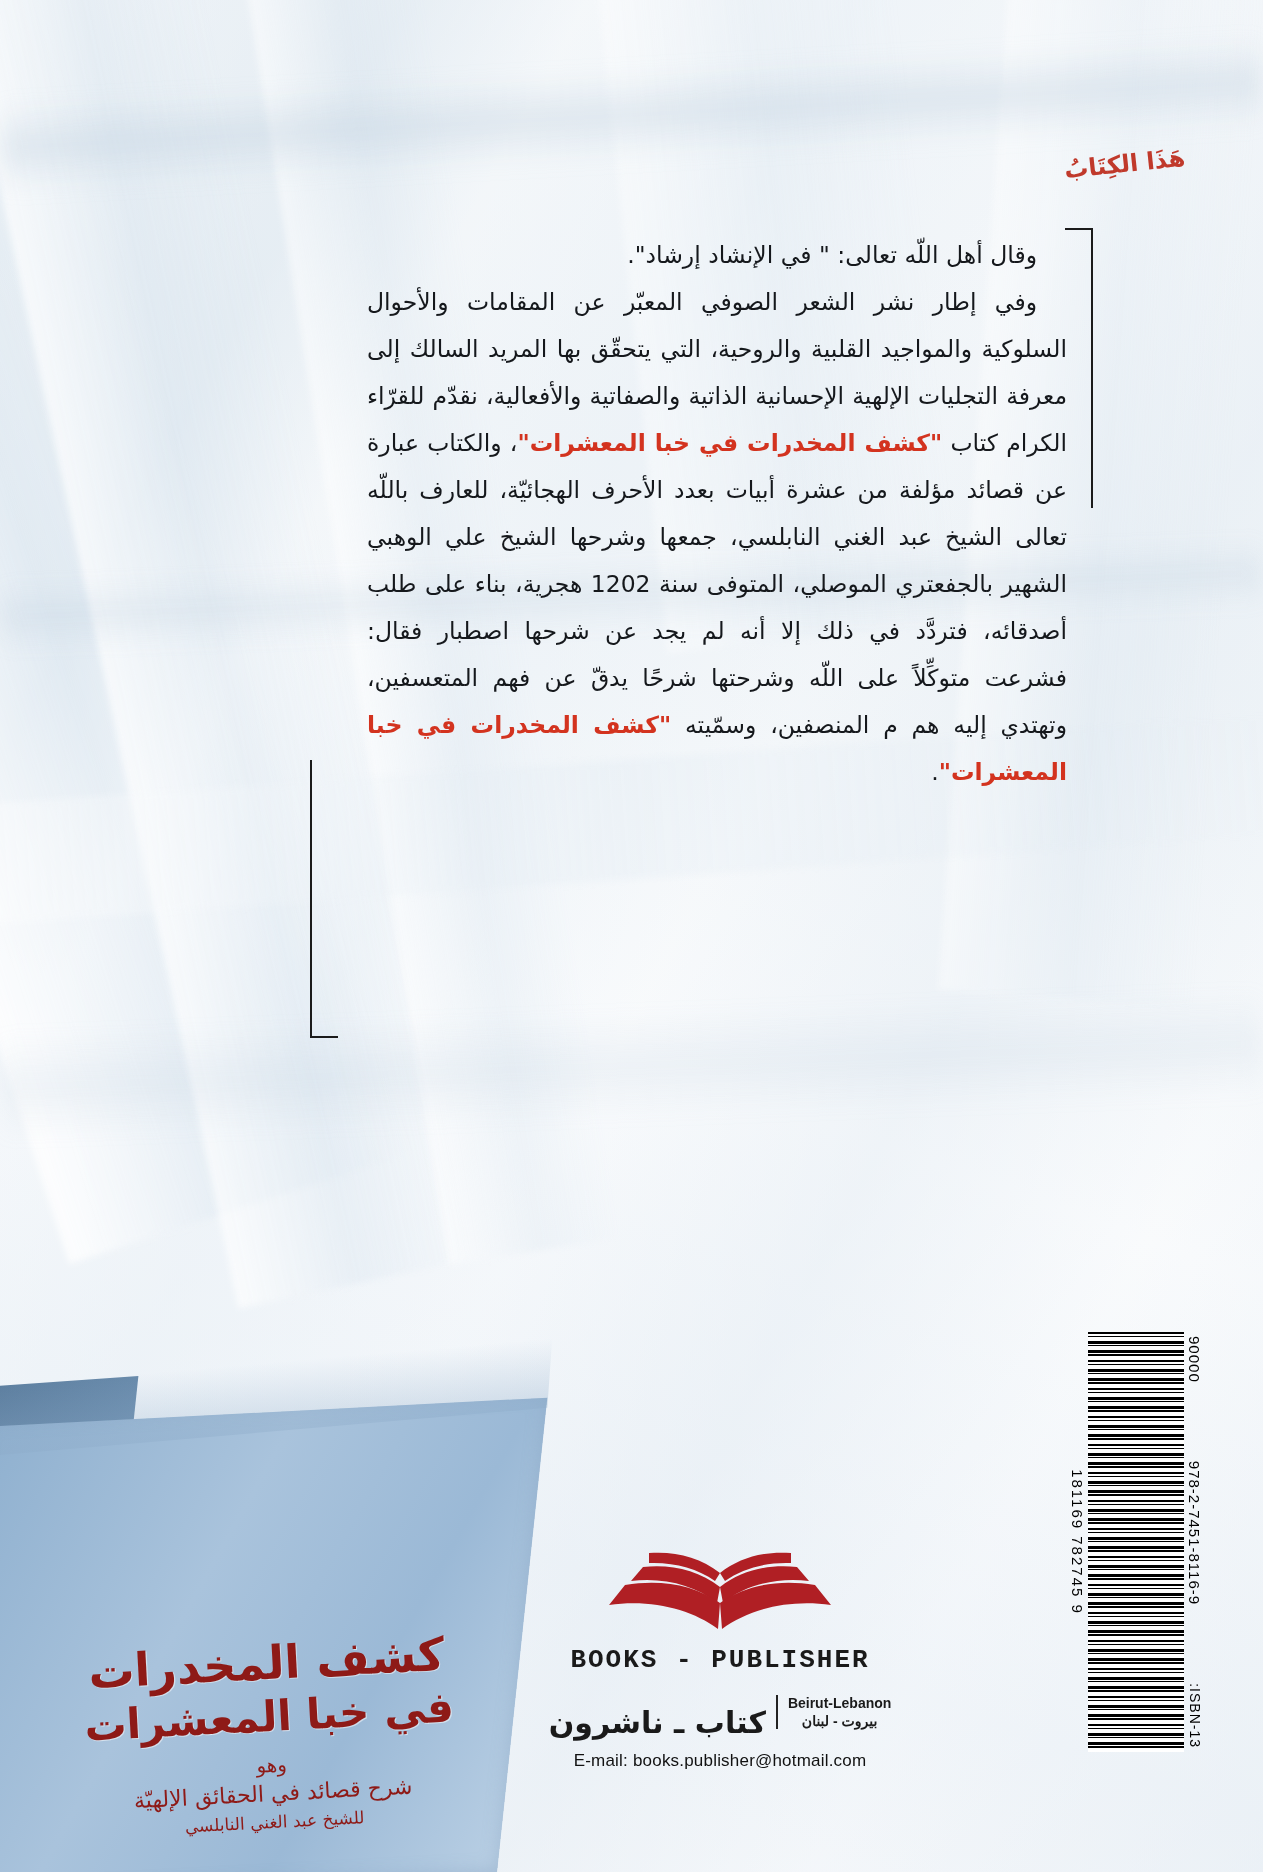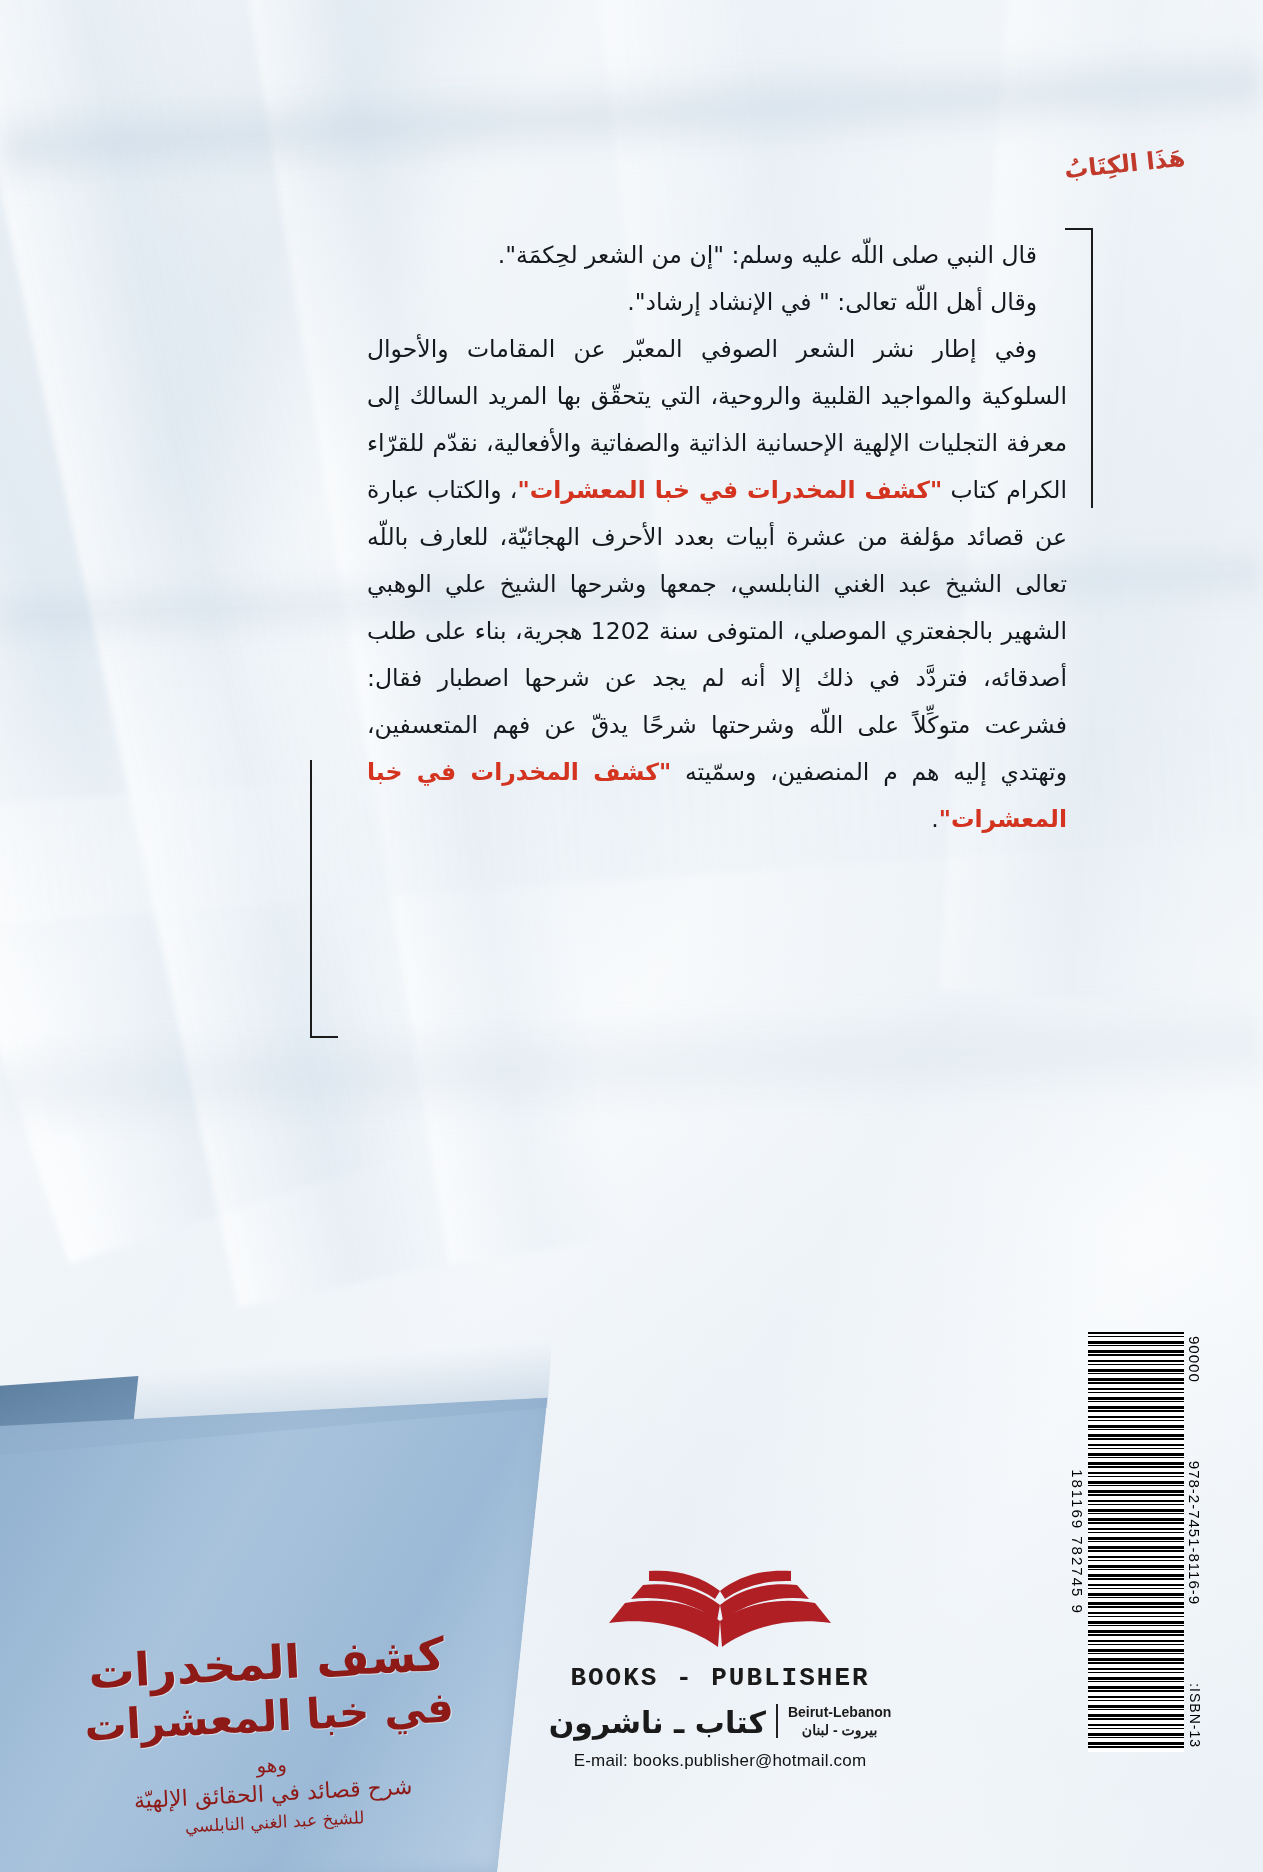--- a/index.html
+++ b/index.html
@@ -124,21 +124,21 @@
   
   .publisher{
     position:absolute;left:505px;bottom:98px;width:430px;text-align:center;
   }
   .pub-logo{ margin:0 auto 6px; width:230px;height:96px;position:relative;}
   .pub-name{
     font-family:Liberation Mono, monospace;
     font-weight:bold;font-size:26px;letter-spacing:2px;color:#1a1a1a;
   }
   .pub-ar{
-    direction:rtl;font-size:30px;font-weight:bold;color:#1a1a1a;margin-top:4px;
+    direction:rtl;font-size:30px;font-weight:bold;color:#1a1a1a;margin-top:22px;
     font-family:"DejaVu Sans", sans-serif;
   }
   .pub-line{
     display:flex;align-items:center;justify-content:center;gap:10px;margin-top:8px;
   }
   .pub-city{
     font-family:"Liberation Sans", sans-serif;font-size:14px;font-weight:bold;color:#1a1a1a;line-height:18px;
   }
   .pub-city .ar{font-family:Liberation Sans, sans-serif;direction:rtl;font-size:14px;}
   .divider{width:2px;height:34px;background:#222;}
@@ -197,21 +197,20 @@
   <div class="shadowband s3"></div>
 
   <div class="topmark">هَذَا الكِتَابُ</div>
 
   <div class="bracket bk-tr"></div>
   <div class="bracket bk-bl"></div>
   <div class="vline right"></div>
   <div class="vline left"></div>
 
   <div class="textblock">
-    <p class="hadith indent">قال النبي صلى اللّه عليه وسلم: "إن من الشعر لحِكمَة".</p>
     <p class="indent">وقال أهل اللّه تعالى: " في الإنشاد إرشاد".</p>
     <p class="indent"><span>وفي إطار نشر الشعر الصوفي المعبّر عن المقامات والأحوال السلوكية والمواجيد القلبية والروحية، التي يتحقّق بها المريد السالك إلى معرفة التجليات الإلهية الإحسانية الذاتية والصفاتية والأفعالية، نقدّم للقرّاء الكرام كتاب </span><span class="hl">"كشف المخدرات في خبا المعشرات"</span><span>، والكتاب عبارة عن قصائد مؤلفة من عشرة أبيات بعدد الأحرف الهجائيّة، للعارف باللّه تعالى الشيخ عبد الغني النابلسي، جمعها وشرحها الشيخ علي الوهبي الشهير بالجفعتري الموصلي، المتوفى سنة 1202 هجرية، بناء على طلب أصدقائه، فتردَّد في ذلك إلا أنه لم يجد عن شرحها اصطبار فقال: فشرعت متوكِّلاً على اللّه وشرحتها شرحًا يدقّ عن فهم المتعسفين، وتهتدي إليه هم م المنصفين، وسمّيته </span><span class="hl">"كشف المخدرات في خبا المعشرات"</span><span>.</span></p>
   </div>
 
   <div class="ribbon-dark"></div>
   <div class="ribbon"></div>
   <div class="minicover">
     <div class="t1">كشف المخدرات</div>
     <div class="t2">في خبا المعشرات</div>
     <div class="t3">وهو</div>

